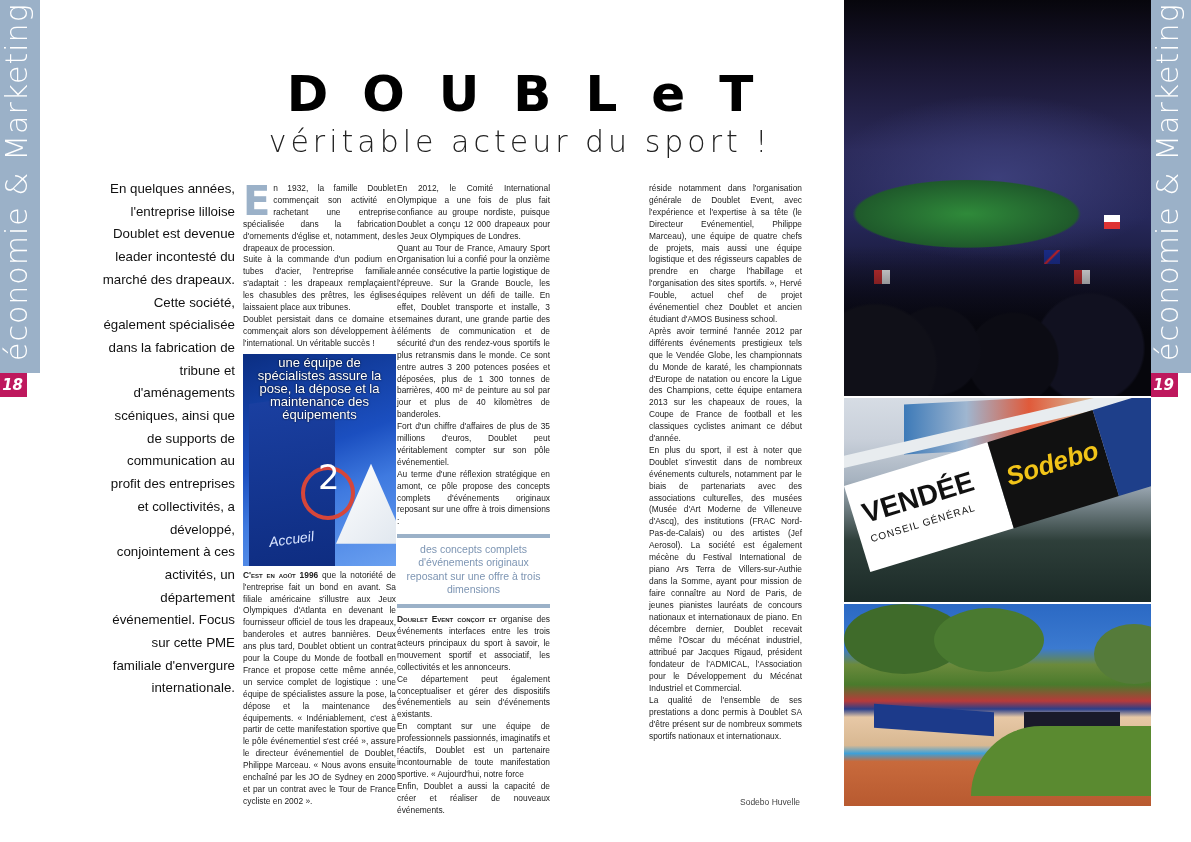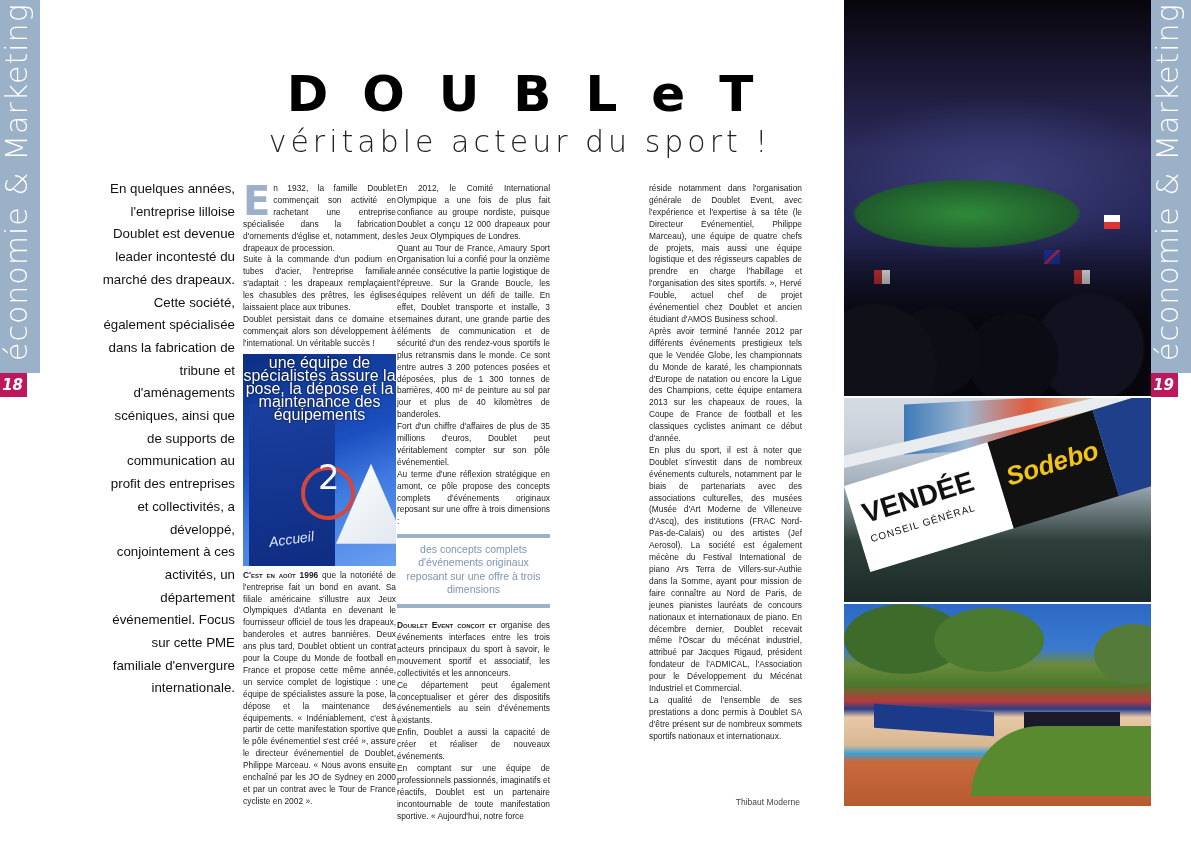--- a/index.html
+++ b/index.html
@@ -39,23 +39,23 @@
   .it { }
   .sc { font-variant: small-caps; font-weight: bold; }
 
   .photo-box { position: relative; width: 153px; height: 212px; margin: 4px 0 4px 0; overflow: hidden;
     background: linear-gradient(160deg, #0b2e82 0%, #1b4fc0 45%, #3f7ae0 65%, #6aa0f0 100%); }
   .photo-box .sign { position: absolute; left: 6px; top: 44px; width: 86px; height: 180px; background: linear-gradient(180deg,#1a3fa0,#0e2c80); transform: skewY(-8deg); }
   .photo-box .ring { position: absolute; left: 58px; top: 112px; width: 54px; height: 54px; border: 4px solid #d6463a; border-radius: 50%; }
   .photo-box .two { position: absolute; left: 75px; top: 118px; color: #fff; font-size: 34px; font-family: "DejaVu Sans", sans-serif; }
   .photo-box .accueil { position: absolute; left: 26px; top: 180px; color: #d8e4ff; font-size: 14px; font-style: italic; transform: rotate(-8deg); }
   .photo-box .tent { position: absolute; right: -10px; top: 110px; width: 70px; height: 80px; background: linear-gradient(135deg,#ffffff,#dfe6ee); clip-path: polygon(50% 0,100% 100%,0 100%); }
-  .photo-box .caption { position: absolute; left: 0; top: 2px; width: 100%; text-align: center; color: #fff; font-size: 16px; line-height: 13px; font-family: "Liberation Sans", sans-serif; text-shadow: 0 0 2px #000; }
+  .photo-box .caption { position: absolute; left: 0; top: 2px; width: 100%; text-align: center; color: #fff; font-size: 13px; line-height: 13px; font-family: "Liberation Sans", sans-serif; text-shadow: 0 0 2px #000; }
 
-  .pullquote { margin: 6px 0 12px 0; }
+  .pullquote { margin: 6px 0 6px 0; }
   .pullquote .bar { height: 4px; background: #9bb1c8; }
   .pullquote .txt { text-align: center; color: #7d95b3; font-size: 10.5px; line-height: 13.2px; padding: 5px 4px 8px; }
 
   .endmark { display: inline-block; width: 8px; height: 8px; background: #9bb1c8; float: right; margin-top: 2px; }
   .author { position: absolute; left: 700px; top: 797px; width: 100px; text-align: right; font-size: 8.5px; color: #444; }
 
   .img { position: absolute; left: 844px; width: 307px; overflow: hidden; }
   .img1 { top: 0; height: 396px;
     background:
       radial-gradient(ellipse 60% 14% at 40% 54%, #2f8a3a 0%, #1f5a2b 60%, transparent 62%),
@@ -122,35 +122,35 @@
   <p>Au terme d'une réflexion stratégique en amont, ce pôle propose des concepts complets d'événements originaux reposant sur une offre à trois dimensions :</p>
   <div class="pullquote">
     <div class="bar"></div>
     <div class="txt">des concepts complets d'événements originaux reposant sur une offre à trois dimensions</div>
     <div class="bar"></div>
   </div>
   <p>
     <span class="sc">Doublet Event conçoit et</span><span> organise des événements interfaces entre les trois acteurs principaux du sport à savoir, le mouvement sportif et associatif, les collectivités et les annonceurs.</span>
   </p>
   <p>Ce département peut également conceptualiser et gérer des dispositifs événementiels au sein d'événements existants.</p>
-  <p>Enfin, Doublet a aussi la capacité de créer et réaliser de nouveaux événements.</p>
   <p>
     <span>En comptant sur une équipe de professionnels passionnés, imaginatifs et réactifs, Doublet est un partenaire incontournable de toute manifestation sportive. </span><span class="it">« Aujourd'hui, notre force</span>
   </p>
+  <p>Enfin, Doublet a aussi la capacité de créer et réaliser de nouveaux événements.</p>
 </div>
 
 <div class="col col3">
   <p>
     <span class="it">réside notamment dans l'organisation générale de Doublet Event, avec l'expérience et l'expertise à sa tête (le Directeur Evénementiel, Philippe Marceau), une équipe de quatre chefs de projets, mais aussi une équipe logistique et des régisseurs capables de prendre en charge l'habillage et l'organisation des sites sportifs. »</span><span>, Hervé Fouble, actuel chef de projet événementiel chez Doublet et ancien étudiant d'AMOS Business school.</span>
   </p>
   <p>Après avoir terminé l'année 2012 par différents événements prestigieux tels que le Vendée Globe, les championnats du Monde de karaté, les championnats d'Europe de natation ou encore la Ligue des Champions, cette équipe entamera 2013 sur les chapeaux de roues, la Coupe de France de football et les classiques cyclistes animant ce début d'année.</p>
   <p>En plus du sport, il est à noter que Doublet s'investit dans de nombreux événements culturels, notamment par le biais de partenariats avec des associations culturelles, des musées (Musée d'Art Moderne de Villeneuve d'Ascq), des institutions (FRAC Nord-Pas-de-Calais) ou des artistes (Jef Aerosol). La société est également mécène du Festival International de piano Ars Terra de Villers-sur-Authie dans la Somme, ayant pour mission de faire connaître au Nord de Paris, de jeunes pianistes lauréats de concours nationaux et internationaux de piano. En décembre dernier, Doublet recevait même l'Oscar du mécénat industriel, attribué par Jacques Rigaud, président fondateur de l'ADMICAL, l'Association pour le Développement du Mécénat Industriel et Commercial.</p>
   <p>La qualité de l'ensemble de ses prestations a donc permis à Doublet SA d'être présent sur de nombreux sommets sportifs nationaux et internationaux.</p>
 </div>
-<div class="author">Thibaut Moderne</div>
+<div class="author">Sodebo Huvelle</div>
 
 <div class="img img1">
   <div class="flag" style="left:230px;top:270px;background:linear-gradient(90deg,#d33 50%,#fff 50%);"></div>
   <div class="flag" style="left:260px;top:215px;background:linear-gradient(180deg,#fff 50%,#d33 50%);"></div>
   <div class="flag" style="left:200px;top:250px;background:linear-gradient(135deg,#1a2c8a 40%,#c22 50%,#1a2c8a 60%);"></div>
   <div class="flag" style="left:30px;top:270px;background:linear-gradient(90deg,#d33 50%,#fff 50%);"></div>
   <div class="crowd"></div>
 </div>
 <div class="img img2">
   <div class="billboard"></div>

